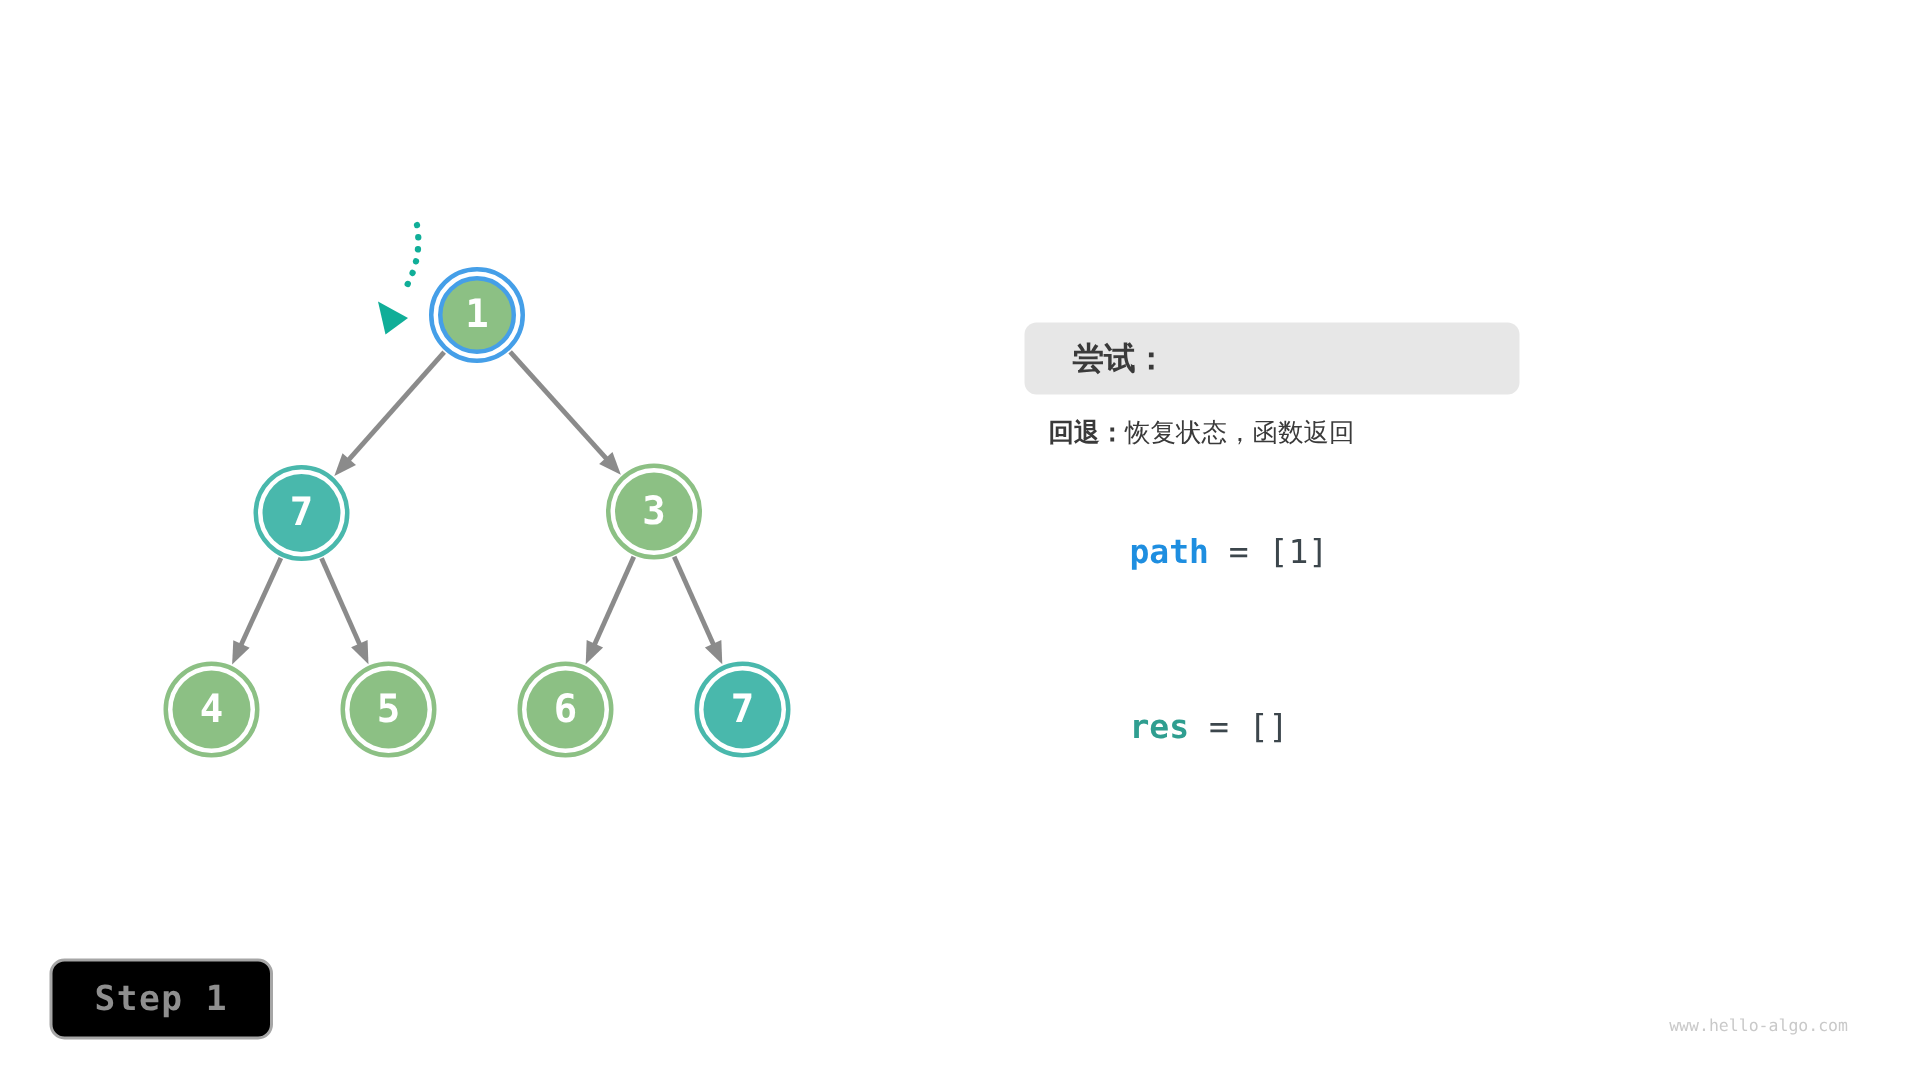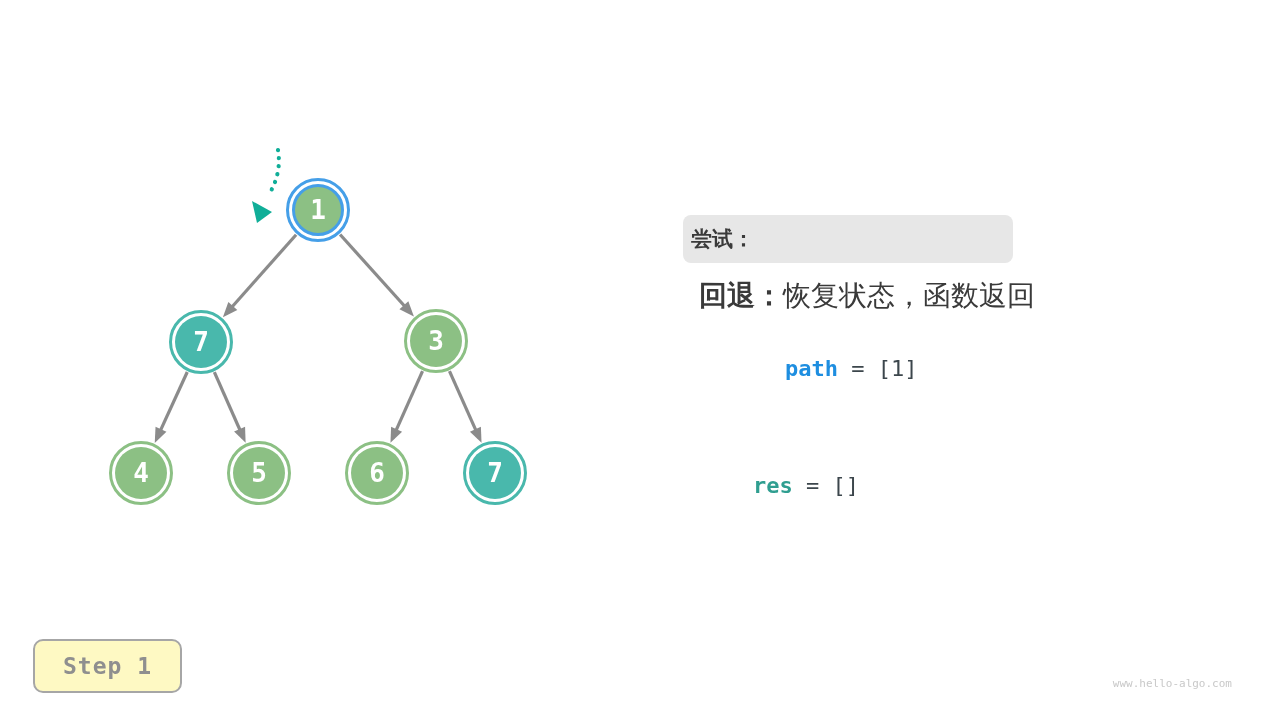--- a/index.html
+++ b/index.html
@@ -45,52 +45,52 @@
 
   
   .try-line {
     position: absolute;
     left: 683px; top: 215px;
     width: 330px; height: 48px;
     box-sizing: border-box;
     background: var(--highlight-bg);
     border-radius: 8px;
     display: flex; align-items: center;
-    padding-left: 8px;
+    padding-left: 32px;
     font-size: 21px;
     color: var(--text-dark);
   }
   .back-line {
     position: absolute;
     left: 699px; top: 277px;
-    font-size: 28px;
+    font-size: 17px;
     color: var(--text-dark);
   }
   .zh-bold { font-weight: bold; }
   .code-line {
     position: absolute;
     left: 700px;
     font-family: "DejaVu Sans Mono", monospace;
     font-size: 22px;
     white-space: pre;
     color: #3c464c;
   }
   .path-line { top: 331px; }
   .res-line  { top: 448px; }
   .code-name { font-weight: bold; }
-  .path-line .code-name { color: var(--path-blue); margin-left: 32px; }
+  .path-line .code-name { color: var(--path-blue); }
   .res-line  .code-name { color: var(--res-teal); }
 
   
   .step-box {
     position: absolute;
     left: 33px; top: 639px;
     width: 149px; height: 54px;
     box-sizing: border-box;
-    background: #fef9c3;
+    background: #000000;
     border: 2px solid #a6a6a6;
     border-radius: 10px;
     display: flex; align-items: center; justify-content: center;
     font-family: "DejaVu Sans Mono", monospace;
     font-weight: bold;
     font-size: 23px;
     letter-spacing: 1px;
     color: var(--step-gray);
   }
 

